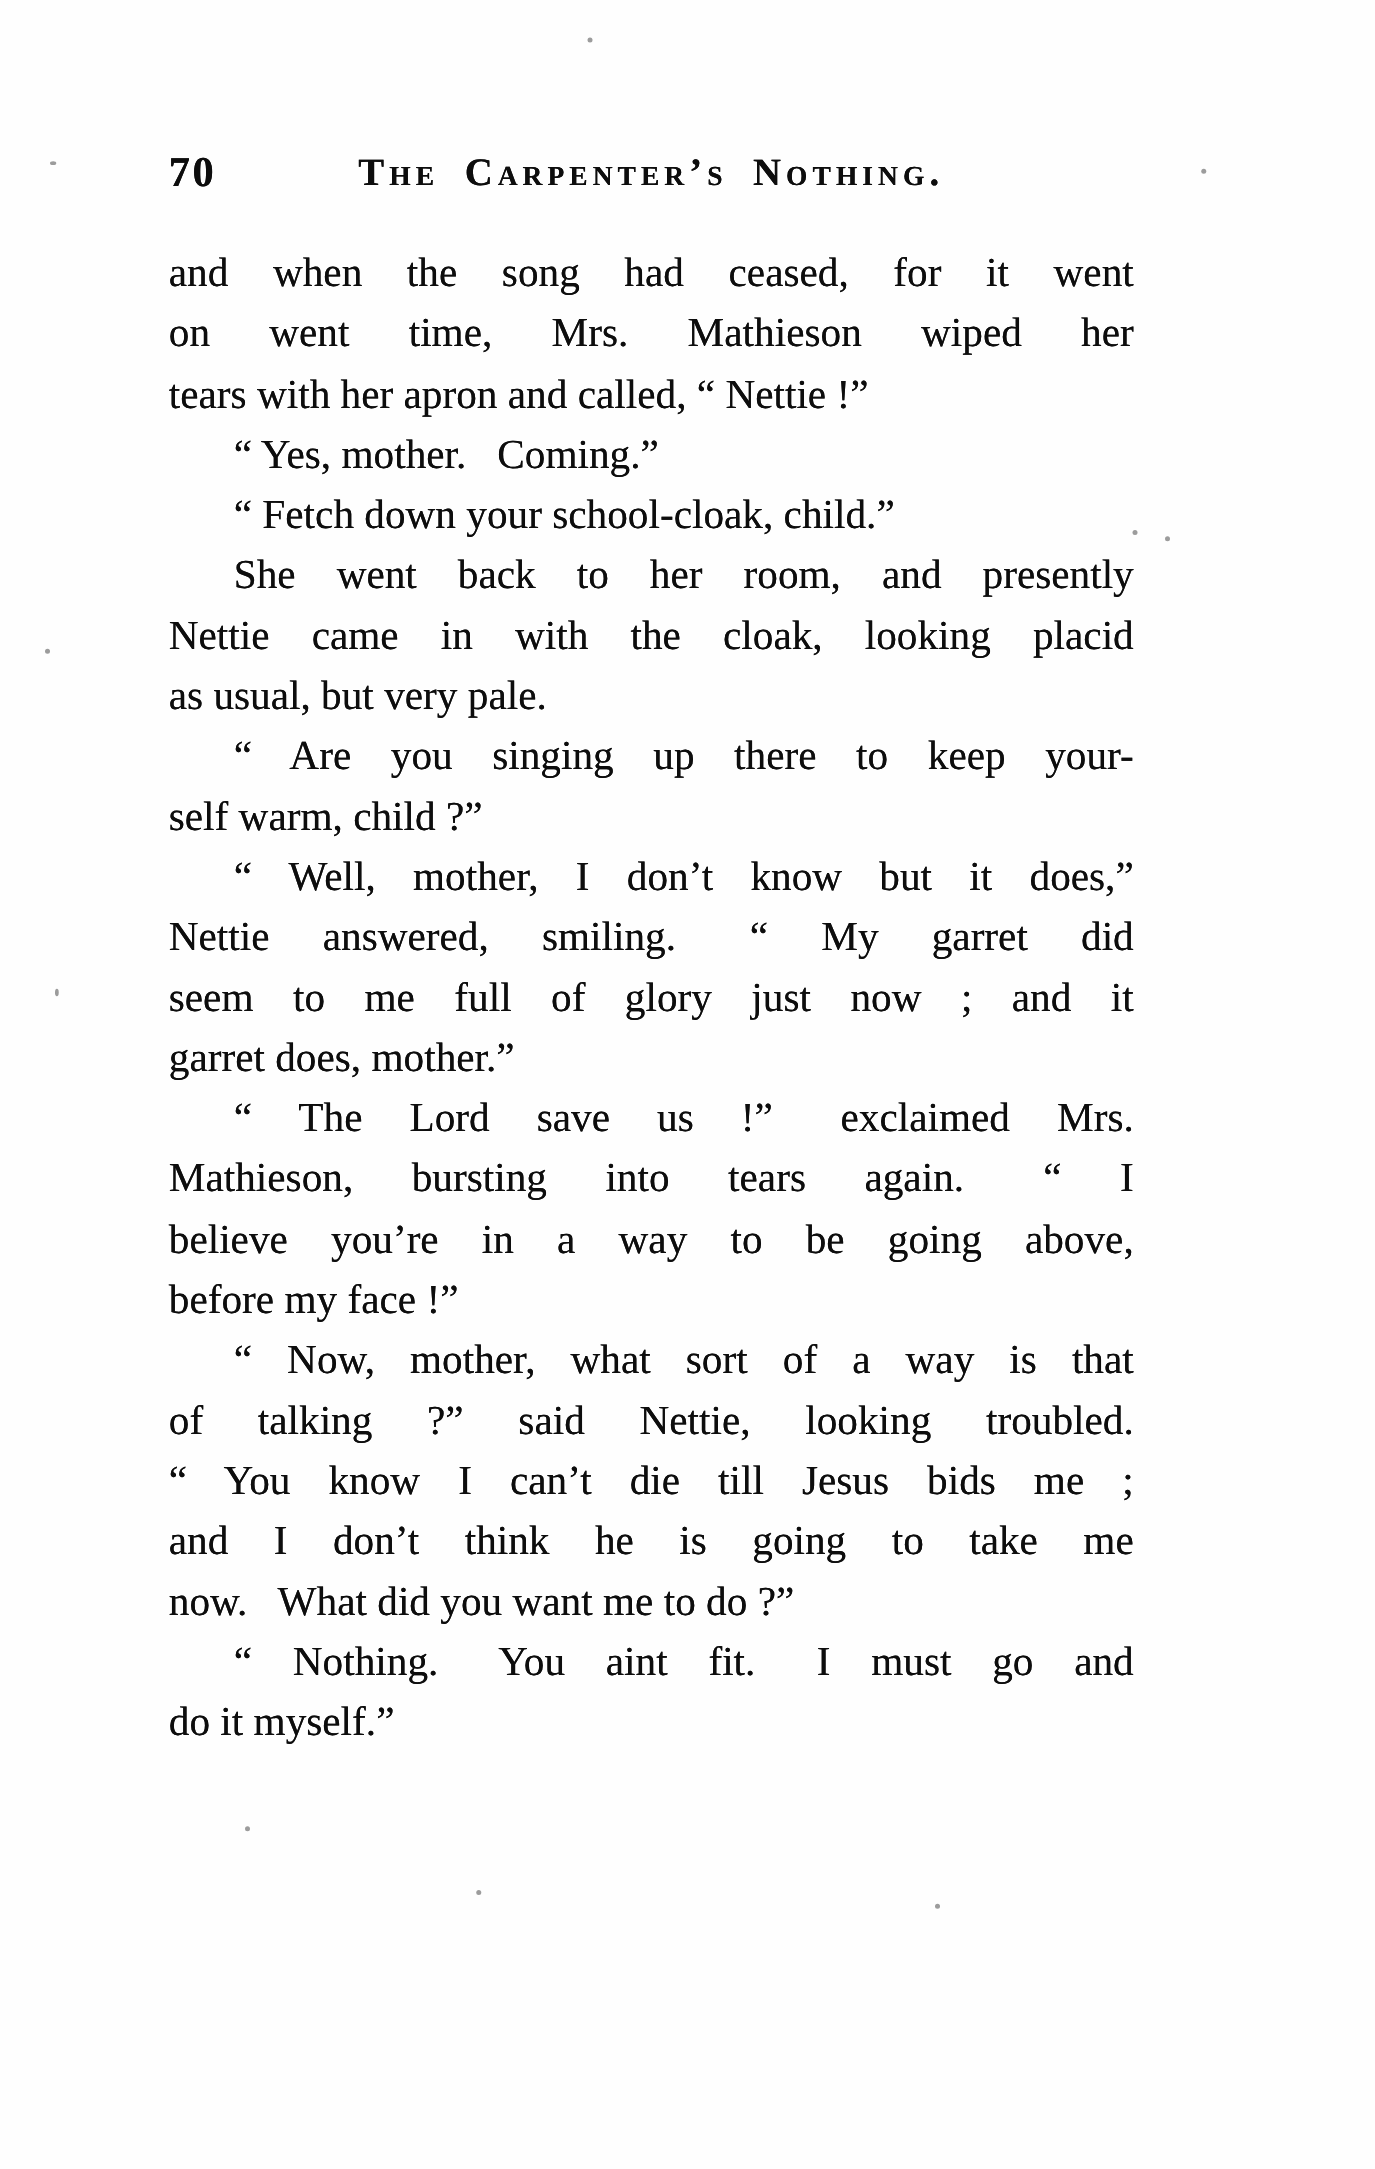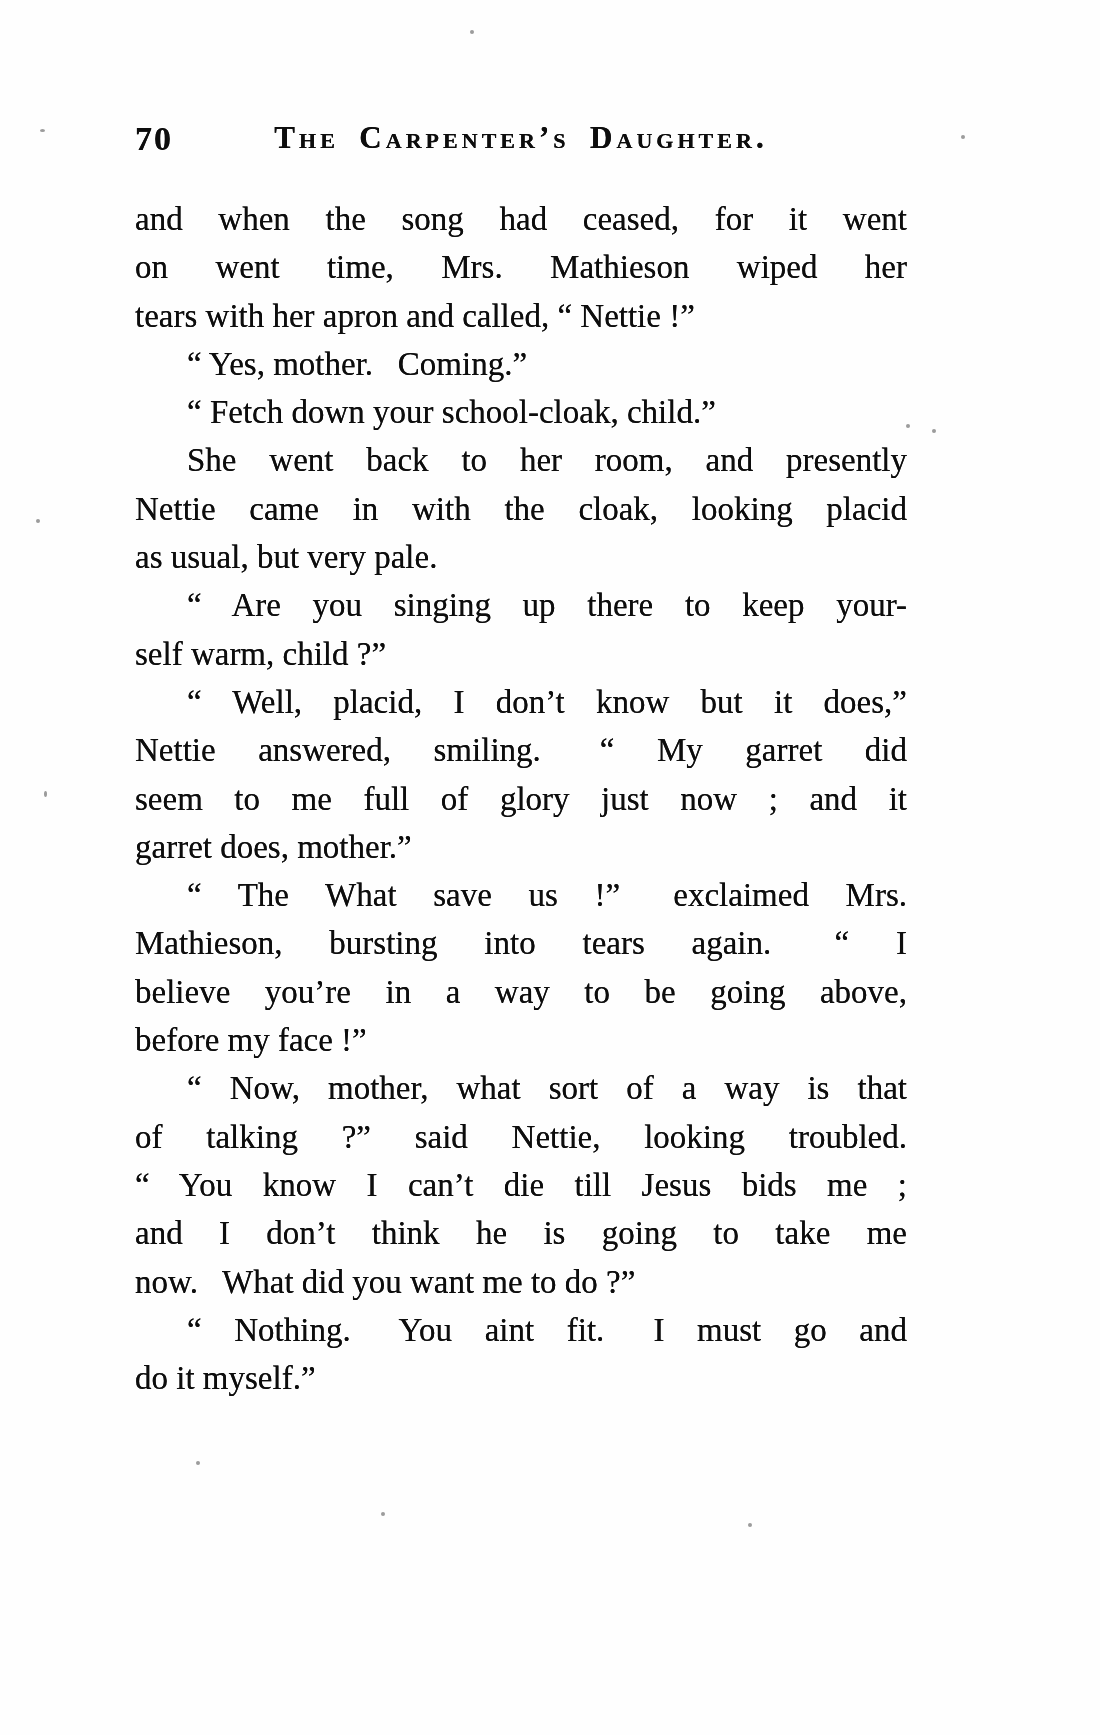--- a/index.html
+++ b/index.html
@@ -67,40 +67,40 @@
     border-radius: 50%;
   }
 </style>
 </head>
 <body>
 
 <div class="page">
 
   <div class="header">
     <span class="page-num">70</span>
-    <div class="running-title">The Carpenter’s Daughter.</div>
+    <div class="running-title">The Carpenter’s Nothing.</div>
   </div>
 
   <div class="body-text">
 
   <div class="line">and when the song had ceased, for it went</div>
       <div class="line">on went time, Mrs. Mathieson wiped her</div>
       <div class="line end">tears with her apron and called, “ Nettie !”</div>
       <div class="line indent end">“ Yes, mother.  Coming.”</div>
       <div class="line indent end">“ Fetch down your school-cloak, child.”</div>
       <div class="line indent">She went back to her room, and presently</div>
       <div class="line">Nettie came in with the cloak, looking placid</div>
       <div class="line end">as usual, but very pale.</div>
       <div class="line indent">“ Are you singing up there to keep your-</div>
       <div class="line end">self warm, child ?”</div>
-      <div class="line indent">“ Well, placid, I don’t know but it does,”</div>
+      <div class="line indent">“ Well, mother, I don’t know but it does,”</div>
       <div class="line">Nettie answered, smiling.  “ My garret did</div>
       <div class="line">seem to me full of glory just now ; and it</div>
       <div class="line end">garret does, mother.”</div>
-      <div class="line indent">“ The What save us !”  exclaimed Mrs.</div>
+      <div class="line indent">“ The Lord save us !”  exclaimed Mrs.</div>
       <div class="line">Mathieson, bursting into tears again.  “ I</div>
       <div class="line">believe you’re in a way to be going above,</div>
       <div class="line end">before my face !”</div>
       <div class="line indent">“ Now, mother, what sort of a way is that</div>
       <div class="line">of talking ?” said Nettie, looking troubled.</div>
       <div class="line">“ You know I can’t die till Jesus bids me ;</div>
       <div class="line">and I don’t think he is going to take me</div>
       <div class="line end">now.  What did you want me to do ?”</div>
       <div class="line indent">“ Nothing.  You aint fit.  I must go and</div>
       <div class="line end">do it myself.”</div>

